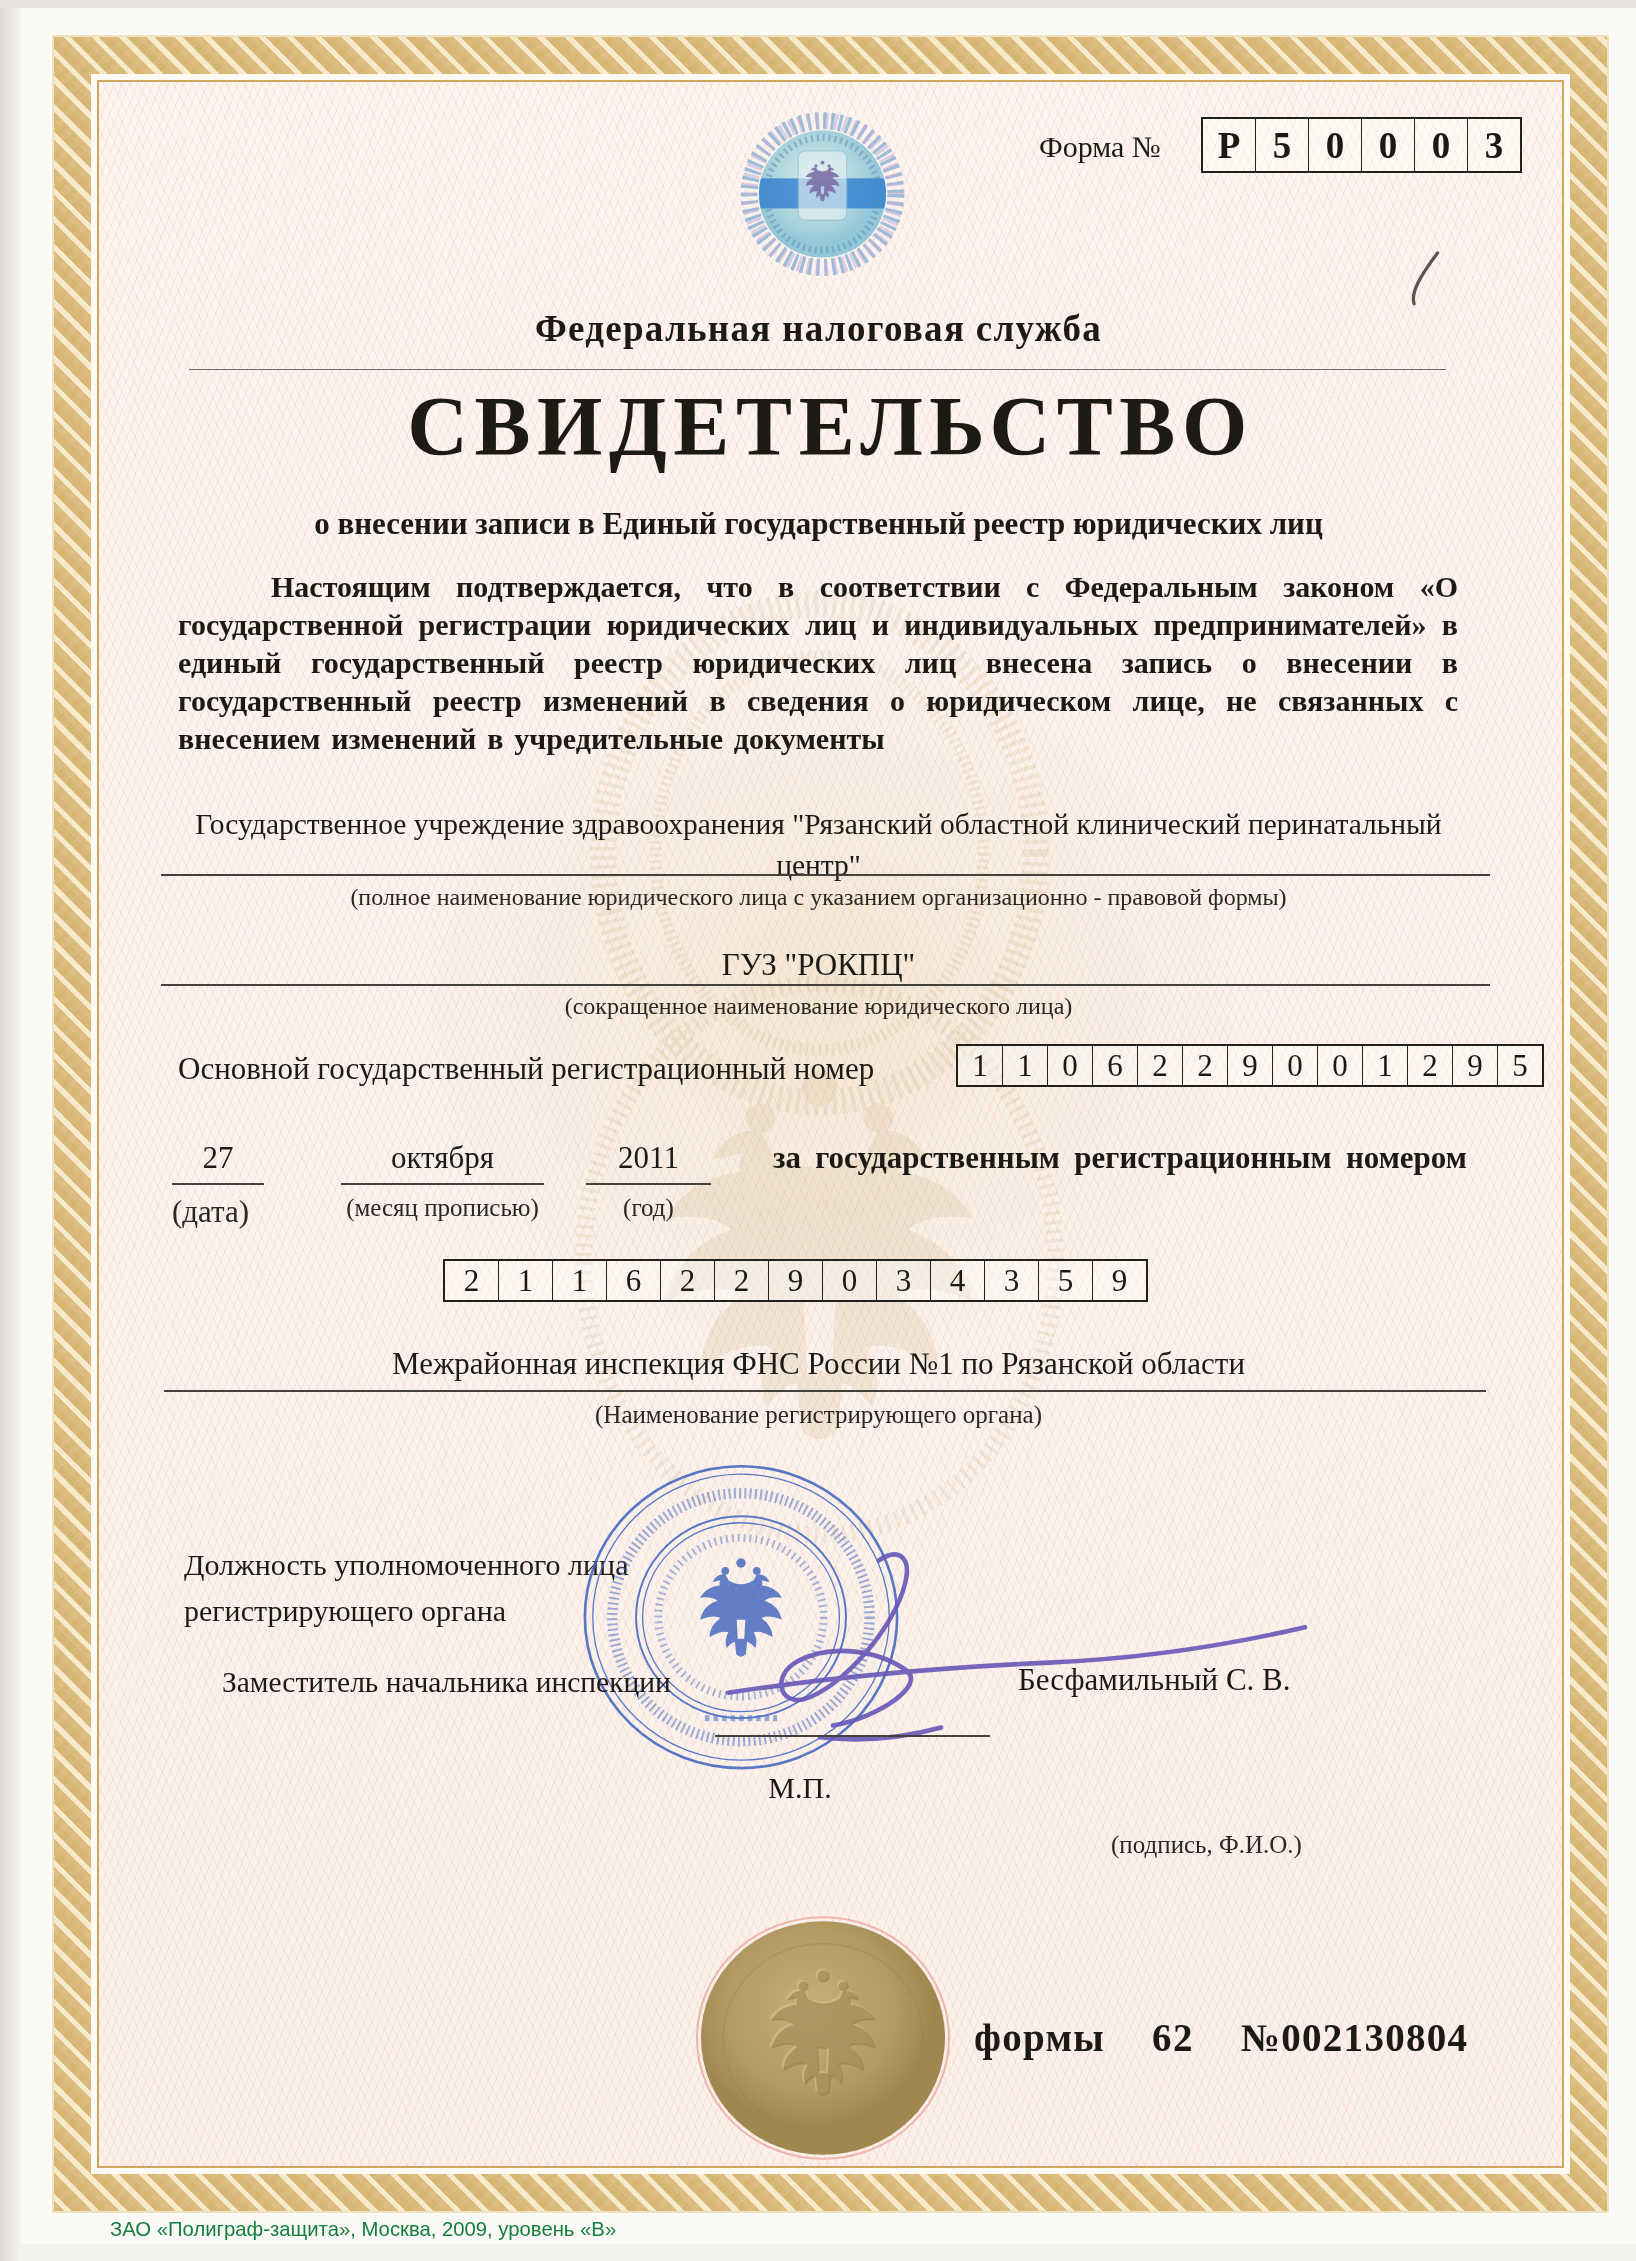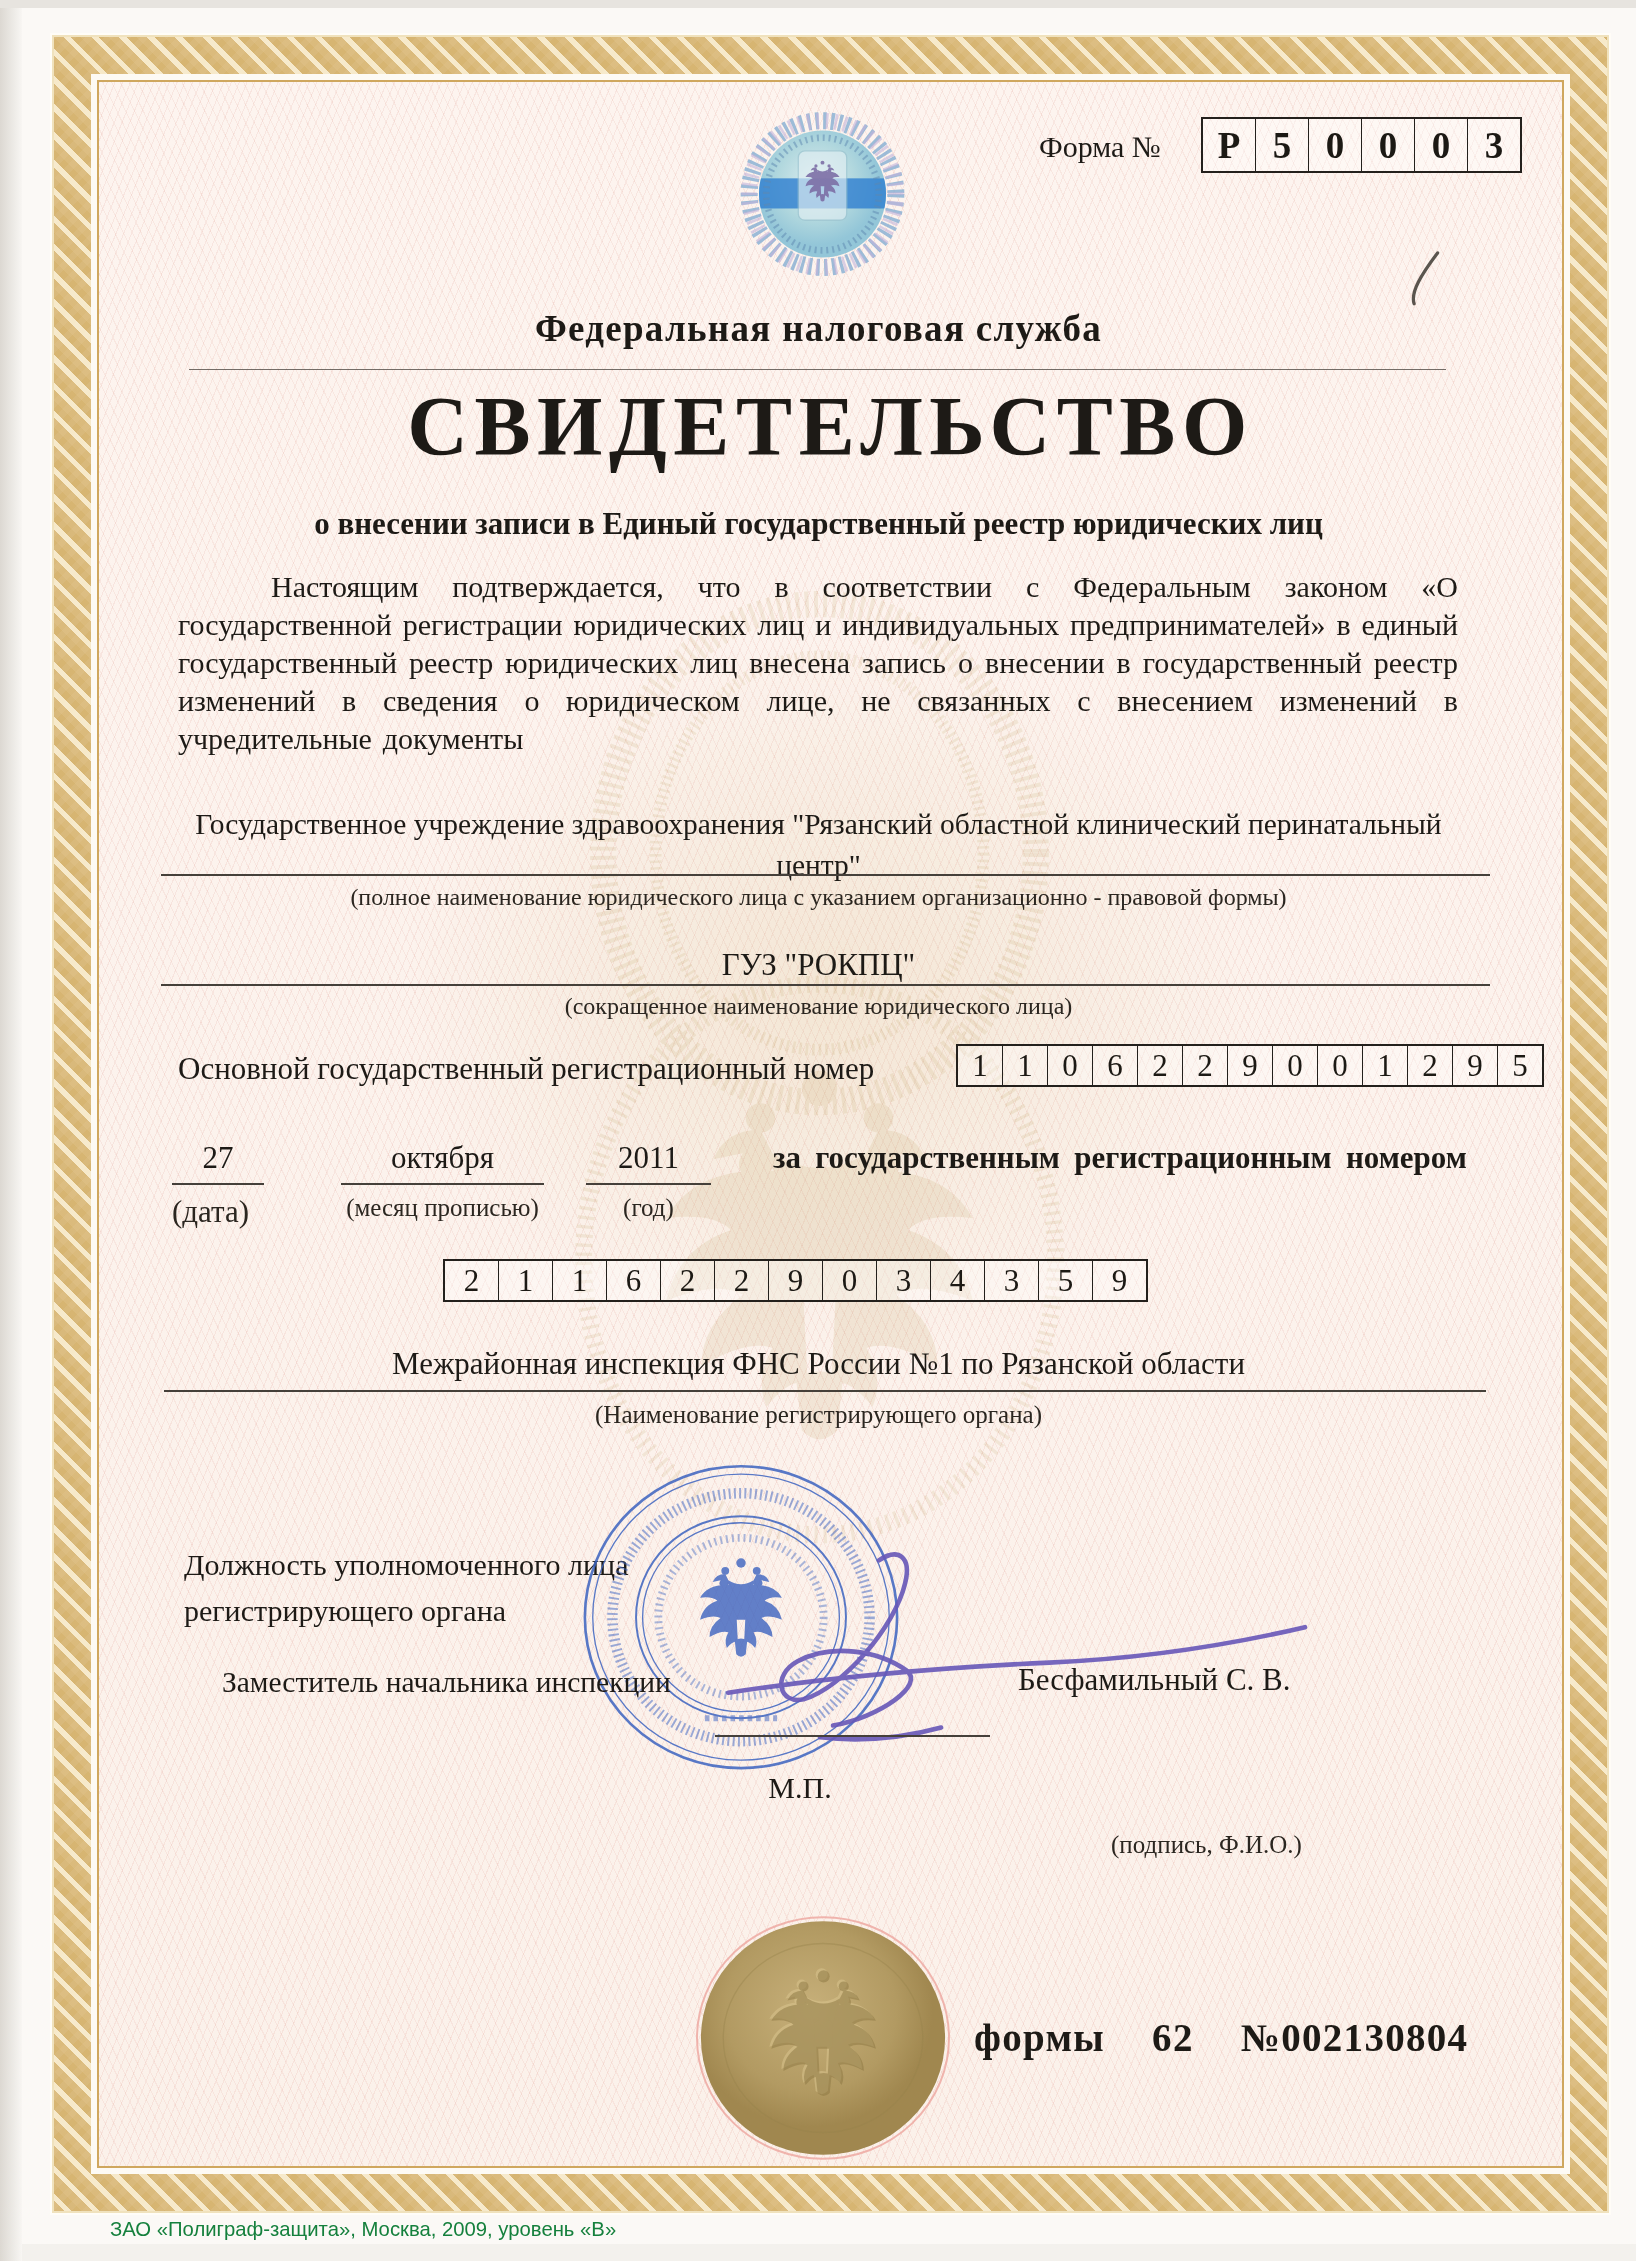--- a/index.html
+++ b/index.html
@@ -117,21 +117,21 @@
 
   <svg class="abs" style="left:1397px;top:249px;" width="59" height="60" viewBox="0 0 90 92">
     <path d="M62 6 C38 38 20 66 26 84" fill="none" stroke="#5a554e" stroke-width="5" stroke-linecap="round"></path>
   </svg>
 
   <div class="abs center" style="top:307px;font-size:37px;font-weight:bold;letter-spacing:1.3px;">Федеральная налоговая служба</div>
   <div class="abs rule" style="left:189px;top:369px;width:1257px;height:1.3px;opacity:.75;"></div>
   <div class="abs center" style="top:378px;font-size:84px;font-weight:bold;letter-spacing:6.6px;margin-left:12px;">СВИДЕТЕЛЬСТВО</div>
   <div class="abs center" style="top:506px;font-size:31px;font-weight:bold;">о внесении записи в Единый государственный реестр юридических лиц</div>
 
-  <div class="abs" style="left:178px;top:568px;width:1280px;font-size:30px;font-weight:normal;line-height:38px;
+  <div class="abs" style="left:178px;top:568px;width:1280px;font-size:30px;font-weight:bold;line-height:38px;
               text-align:justify;text-indent:93px;word-spacing:3.3px;">Настоящим подтверждается, что в соответствии с Федеральным законом «О государственной регистрации юридических лиц и индивидуальных предпринимателей» в единый государственный реестр юридических лиц внесена запись о внесении в государственный реестр изменений в сведения о юридическом лице, не связанных с внесением изменений в учредительные документы</div>
 
   <div class="abs" style="left:179px;top:804px;width:1279px;font-size:29.5px;line-height:41px;text-align:center;">Государственное учреждение здравоохранения "Рязанский областной клинический перинатальный центр"</div>
   <div class="abs rule" style="left:161px;top:874px;width:1329px;"></div>
   <div class="abs center caption" style="top:884px;">(полное наименование юридического лица с указанием организационно - правовой формы)</div>
 
   <div class="abs center" style="top:947px;font-size:31px;">ГУЗ "РОКПЦ"</div>
   <div class="abs rule" style="left:161px;top:984px;width:1329px;"></div>
   <div class="abs center caption" style="top:993px;">(сокращенное наименование юридического лица)</div>
 

